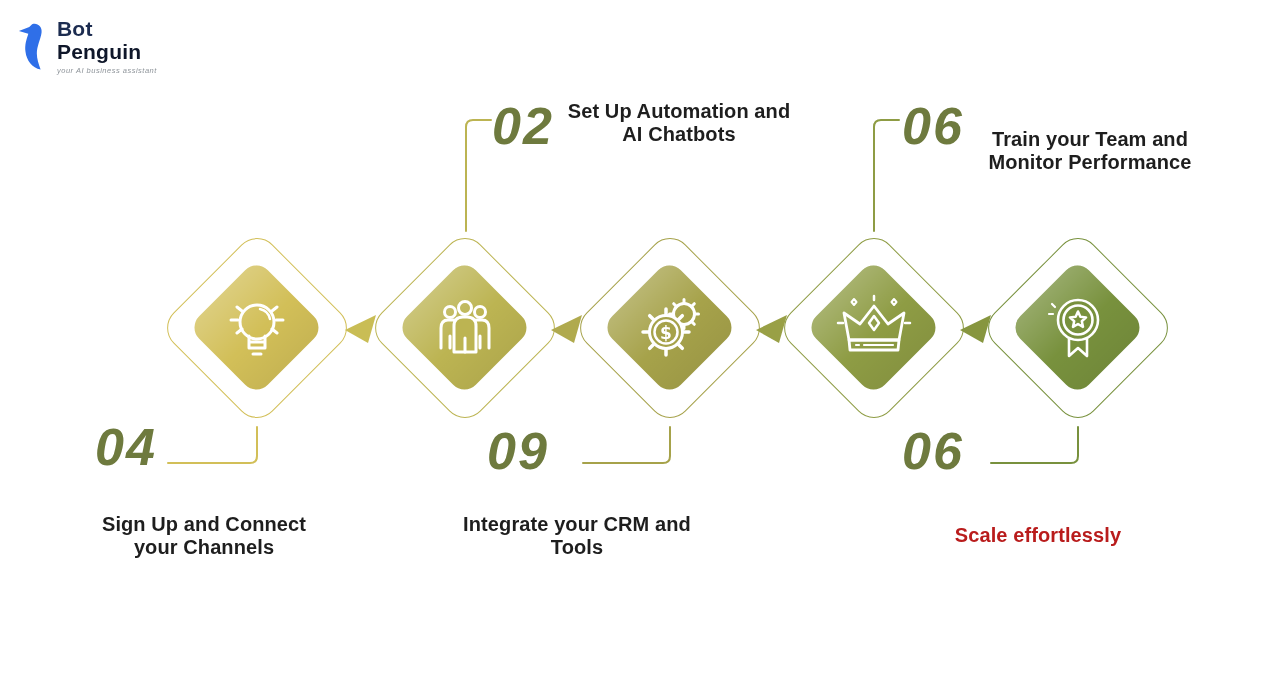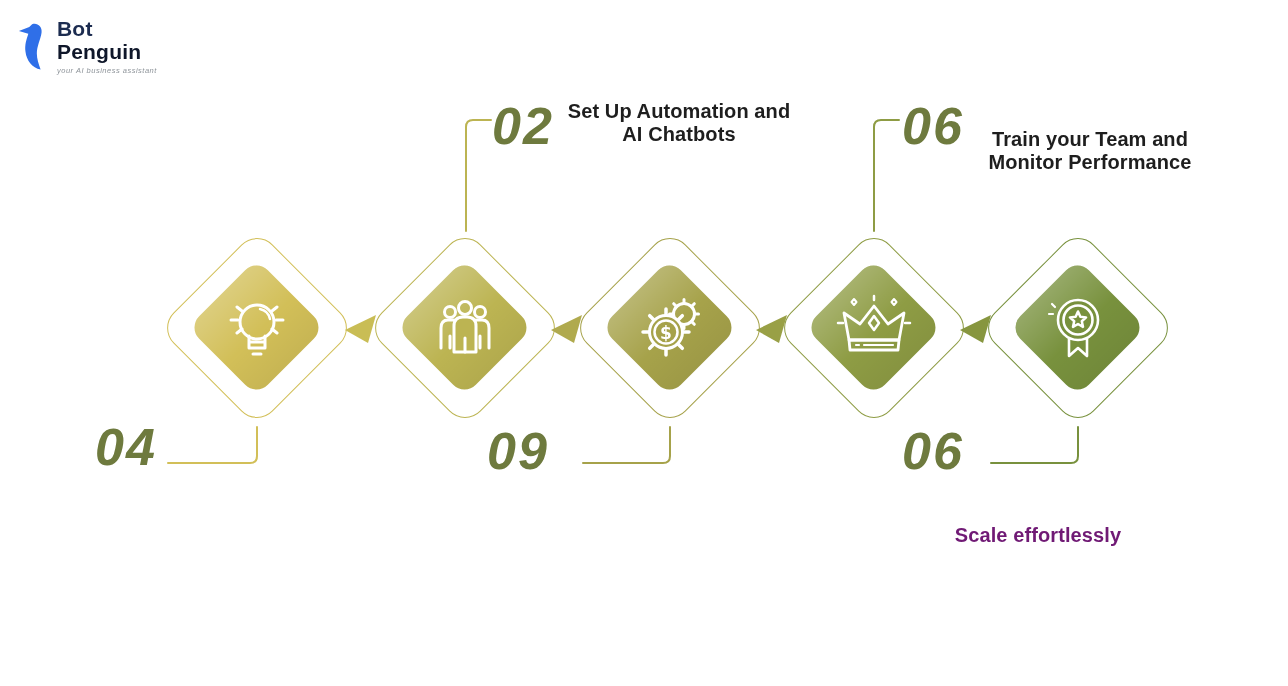--- a/index.html
+++ b/index.html
@@ -148,17 +148,19 @@
       L 42,38 L 37,40.88 L 38.2,35.24 L 33.92,31.37 L 39.65,30.76 Z"></path>
     <path d="M 16,18 L 19,21 M 13,28 L 17,28" stroke-width="2.2"></path>
   </svg>
 
   <div class="step-number num-1" style="color: rgb(110, 122, 62);">04</div>
   <div class="step-number num-2" style="color: rgb(110, 122, 62);">02</div>
   <div class="step-number num-3" style="color: rgb(110, 122, 62);">09</div>
   <div class="step-number num-4" style="color: rgb(110, 122, 62);">06</div>
   <div class="step-number num-5" style="color: rgb(110, 122, 62);">06</div>
 
+  <div class="step-label label-1" style="color: rgb(30, 30, 30);">Sign Up and Connect your Channels</div>
   <div class="step-label label-2" style="color: rgb(30, 30, 30);">Set Up Automation and AI Chatbots</div>
+  <div class="step-label label-3" style="color: rgb(30, 30, 30);">Integrate your CRM and Tools</div>
   <div class="step-label label-4" style="color: rgb(30, 30, 30); margin-top: 28px;">Train your Team and Monitor Performance</div>
-  <div class="step-label label-5" style="color: #701a75; text-align: center;">Scale effortlessly</div>
+  <div class="step-label label-5" style="color: #b91c1c; text-align: center;">Scale effortlessly</div>
 
 </div>
 
 </body></html>

